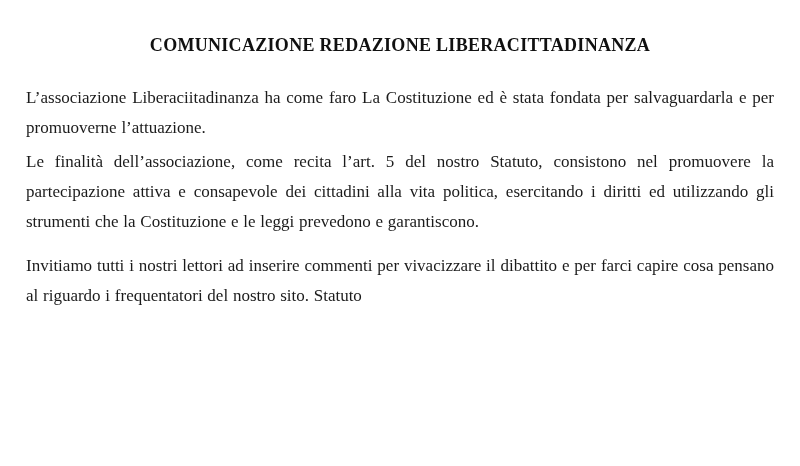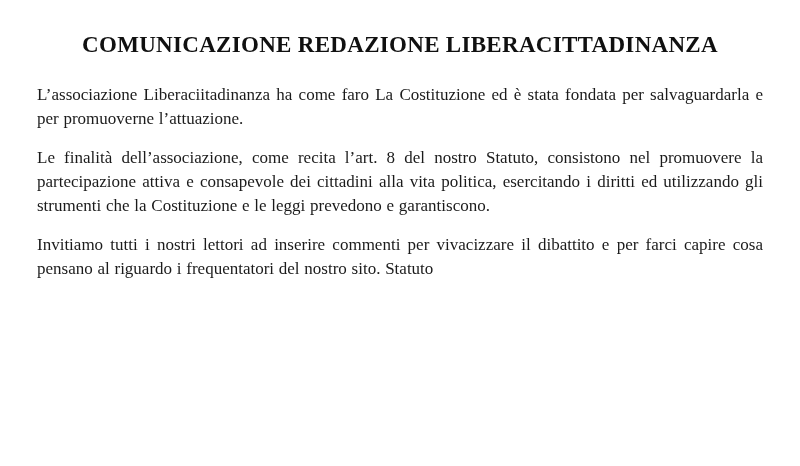--- a/index.html
+++ b/index.html
@@ -15,47 +15,47 @@
     color: #1b1b1b;
   }
   .page {
     box-sizing: border-box;
     width: 800px;
     height: 466px;
     padding: 36px 22px 0 22px;
     background: #ffffff;
   }
   .doc-title {
-    font-size: 23px;
+    font-size: 18px;
     line-height: 18px;
     font-weight: bold;
     text-align: center;
     letter-spacing: 0.3px;
     color: #101010;
     margin: 0 0 29px 0;
   }
   .para {
     font-size: 17px;
-    line-height: 24px;
+    line-height: 30px;
     text-align: justify;
-    margin: 15px;
+    margin: 4px;
     white-space: pre-wrap;
     word-spacing: 0.5px;
   }
   .para.gap {
     margin-top: 14px;
   }
 </style>
 </head>
 <body>
 
 <main class="page">
   <h1 class="doc-title">COMUNICAZIONE REDAZIONE LIBERACITTADINANZA</h1>
 
   <p class="para">L’associazione Liberaciitadinanza ha come faro La Costituzione ed è stata fondata per salvaguardarla e per promuoverne l’attuazione.</p>
 
-  <p class="para">Le finalità dell’associazione, come recita l’art. 8 del nostro Statuto, consistono nel promuovere la partecipazione attiva e consapevole dei cittadini alla vita politica, esercitando i diritti ed utilizzando gli strumenti che la Costituzione e le leggi prevedono e garantiscono.</p>
+  <p class="para">Le finalità dell’associazione, come recita l’art. 5 del nostro Statuto, consistono nel promuovere la partecipazione attiva e consapevole dei cittadini alla vita politica, esercitando i diritti ed utilizzando gli strumenti che la Costituzione e le leggi prevedono e garantiscono.</p>
 
 
 
 
   <p class="para gap">Invitiamo tutti i nostri lettori ad inserire commenti per vivacizzare il dibattito e per farci capire cosa pensano al riguardo i frequentatori del nostro sito. Statuto</p>
 </main>
 
 </body></html>

